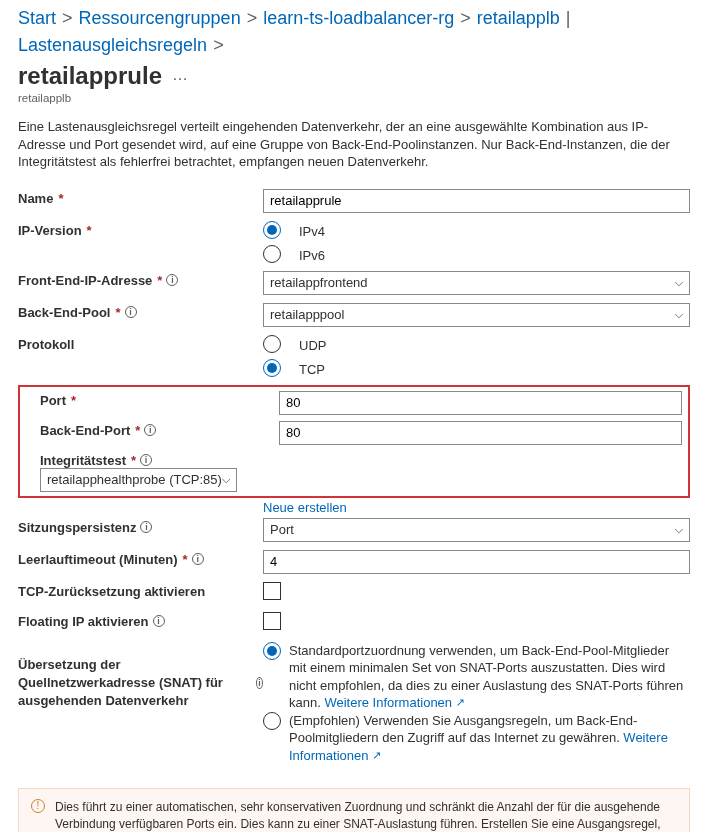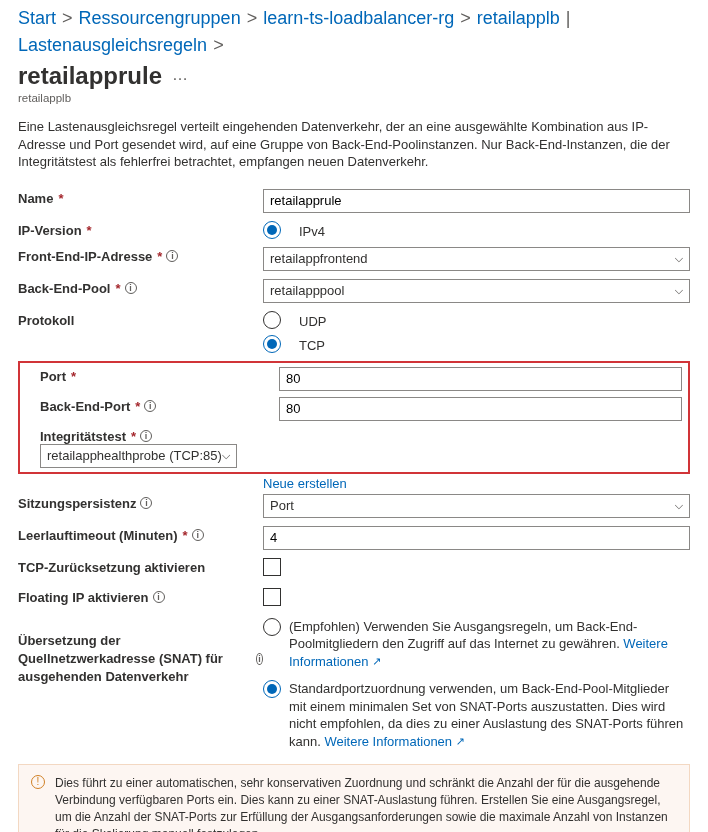--- a/index.html
+++ b/index.html
@@ -75,20 +75,24 @@
 <div class="form-row tight">
   <div class="label-col">
       <span>IP-Version</span>
       <span class="req">*</span>
     </div>
   <div class="field-col">
     <div class="radio-row">
         <span class="radio checked"></span>
         <span>IPv4</span>
       </div>
+    <div class="radio-row">
+        <span class="radio"></span>
+        <span>IPv6</span>
+      </div>
   </div>
 </div>
 
 <div class="form-row">
   <div class="label-col">
       <span>Front-End-IP-Adresse</span>
       <span class="req">*</span> 
       <span class="info-icon">i</span>
     </div>
   <div class="field-col">
@@ -197,27 +201,27 @@
     </div>
   <div class="field-col"><span class="checkbox"></span></div>
 </div>
 
 <div class="form-row" style="align-items:flex-start">
   <div class="label-col multiline-label">
       <span>Übersetzung der Quellnetzwerkadresse (SNAT) für ausgehenden Datenverkehr</span> 
       <span class="info-icon">i</span>
     </div>
   <div class="field-col">
+    <div class="snat-option" style="margin-bottom:0">
+      <span class="radio checked"></span>
+      <div class="text"><span>Standardportzuordnung verwenden, um Back-End-Pool-Mitglieder mit einem minimalen Set von SNAT-Ports auszustatten. Dies wird nicht empfohlen, da dies zu einer Auslastung des SNAT-Ports führen kann. </span><a href="#" class="link-blue"><span>Weitere Informationen</span> <span class="ext-icon">↗</span></a></div>
+    </div>
     <div class="snat-option">
       <span class="radio"></span>
       <div class="text"><span>(Empfohlen) Verwenden Sie Ausgangsregeln, um Back-End-Poolmitgliedern den Zugriff auf das Internet zu gewähren. </span><a href="#" class="link-blue"><span>Weitere Informationen</span> <span class="ext-icon">↗</span></a></div>
     </div>
-    <div class="snat-option" style="margin-bottom:0">
-      <span class="radio checked"></span>
-      <div class="text"><span>Standardportzuordnung verwenden, um Back-End-Pool-Mitglieder mit einem minimalen Set von SNAT-Ports auszustatten. Dies wird nicht empfohlen, da dies zu einer Auslastung des SNAT-Ports führen kann. </span><a href="#" class="link-blue"><span>Weitere Informationen</span> <span class="ext-icon">↗</span></a></div>
-    </div>
   </div>
 </div>
 
 <div class="warning-box">
   <span class="warn-icon">!</span>
   <div>Dies führt zu einer automatischen, sehr konservativen Zuordnung und schränkt die Anzahl der für die ausgehende Verbindung verfügbaren Ports ein. Dies kann zu einer SNAT-Auslastung führen. Erstellen Sie eine Ausgangsregel, um die Anzahl der SNAT-Ports zur Erfüllung der Ausgangsanforderungen sowie die maximale Anzahl von Instanzen für die Skalierung manuell festzulegen.</div>
 </div>
 
 </body></html>

